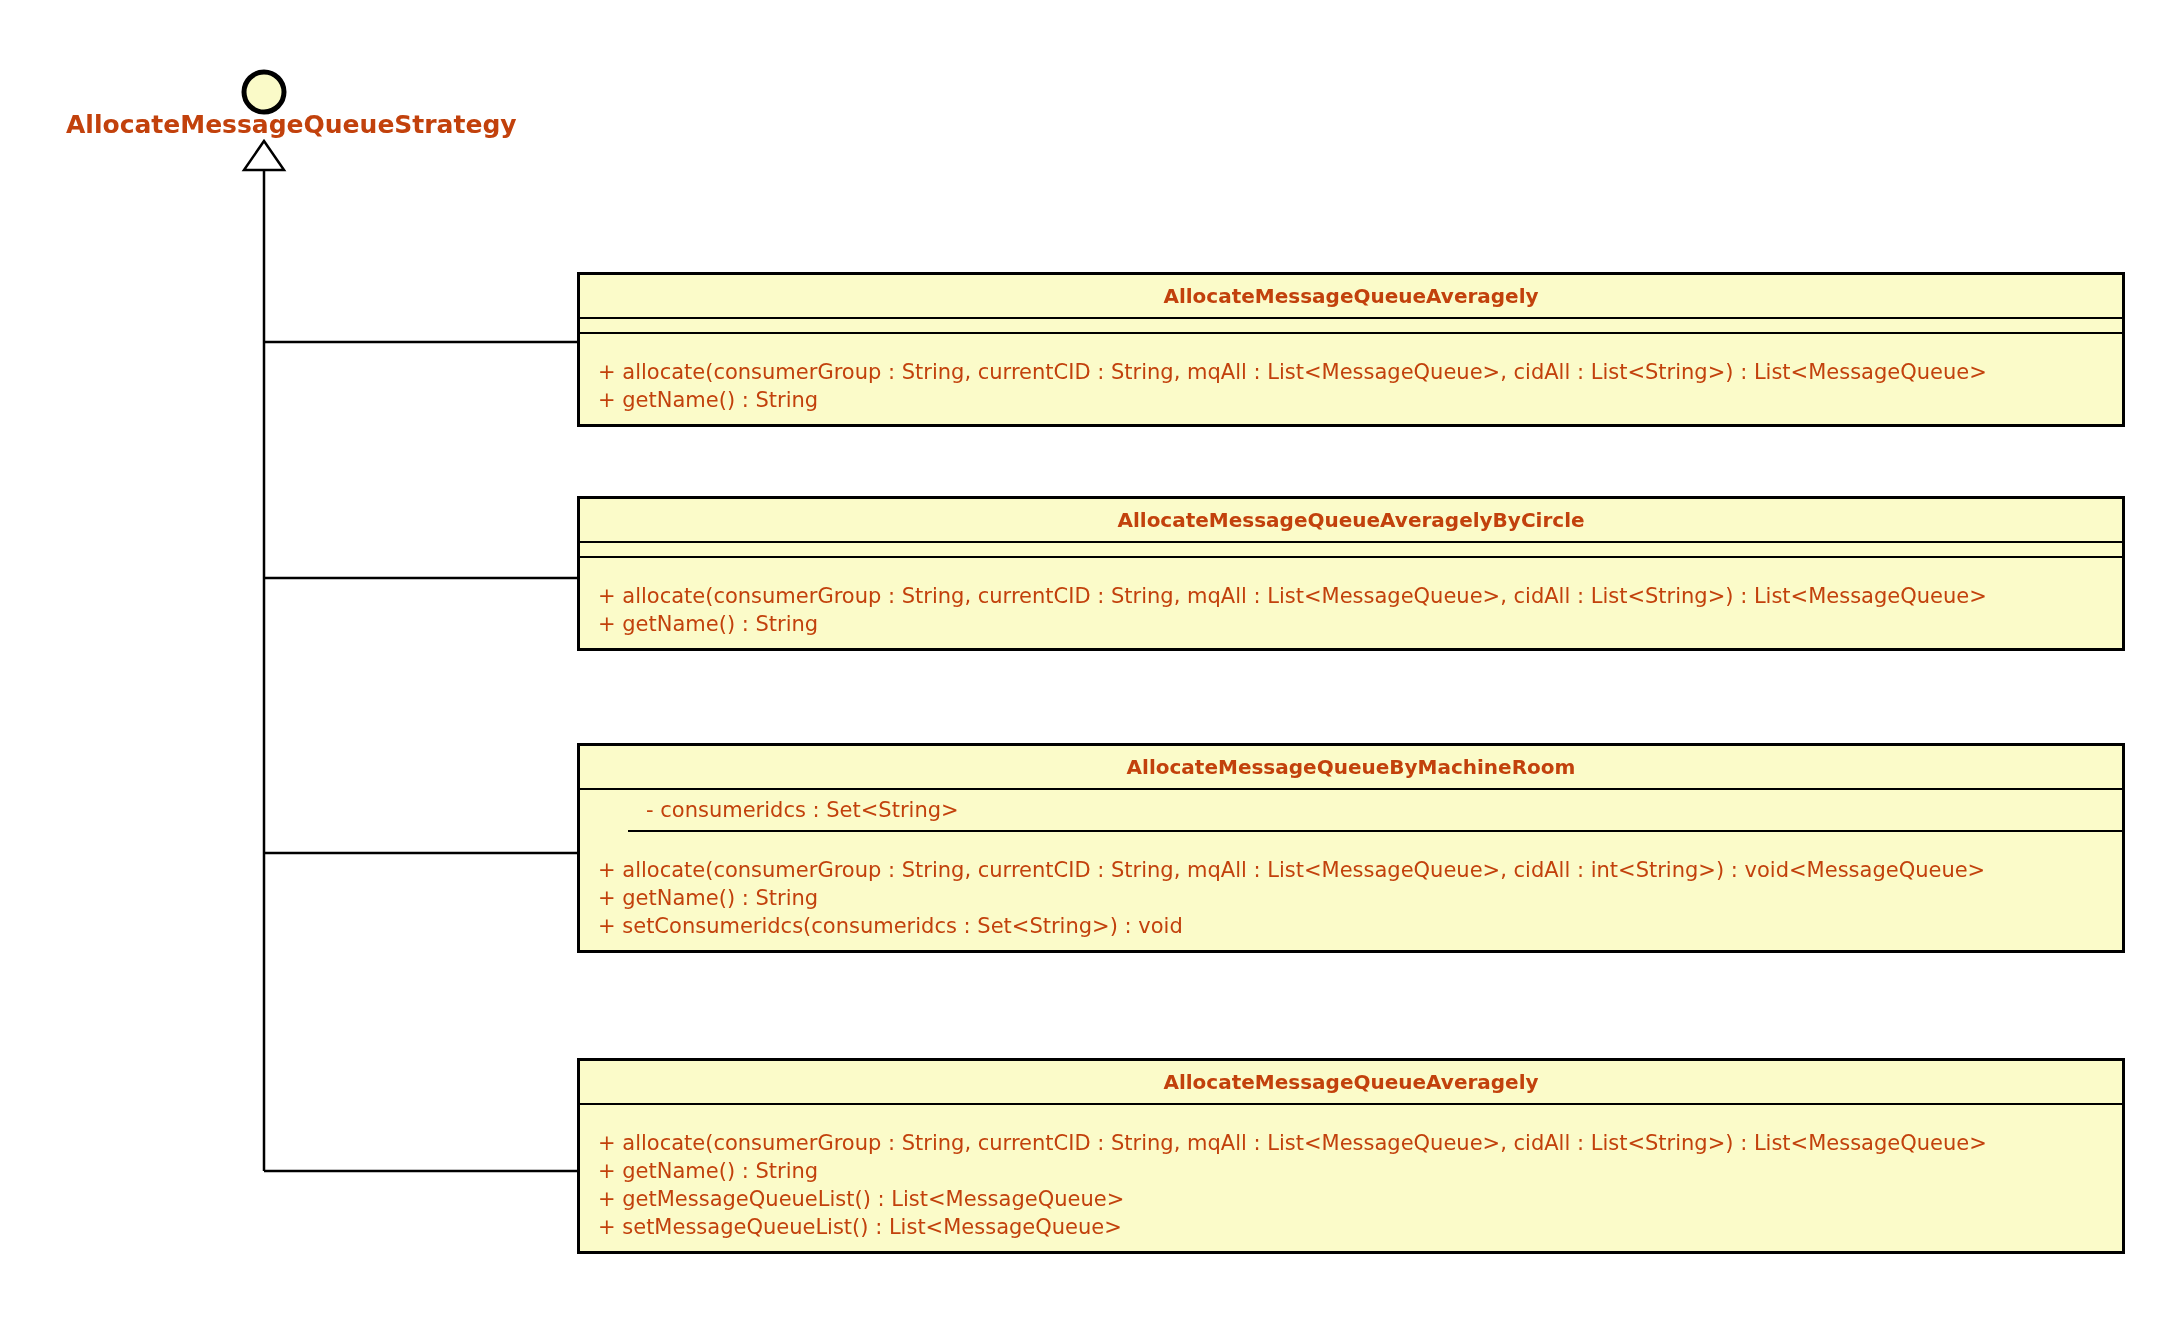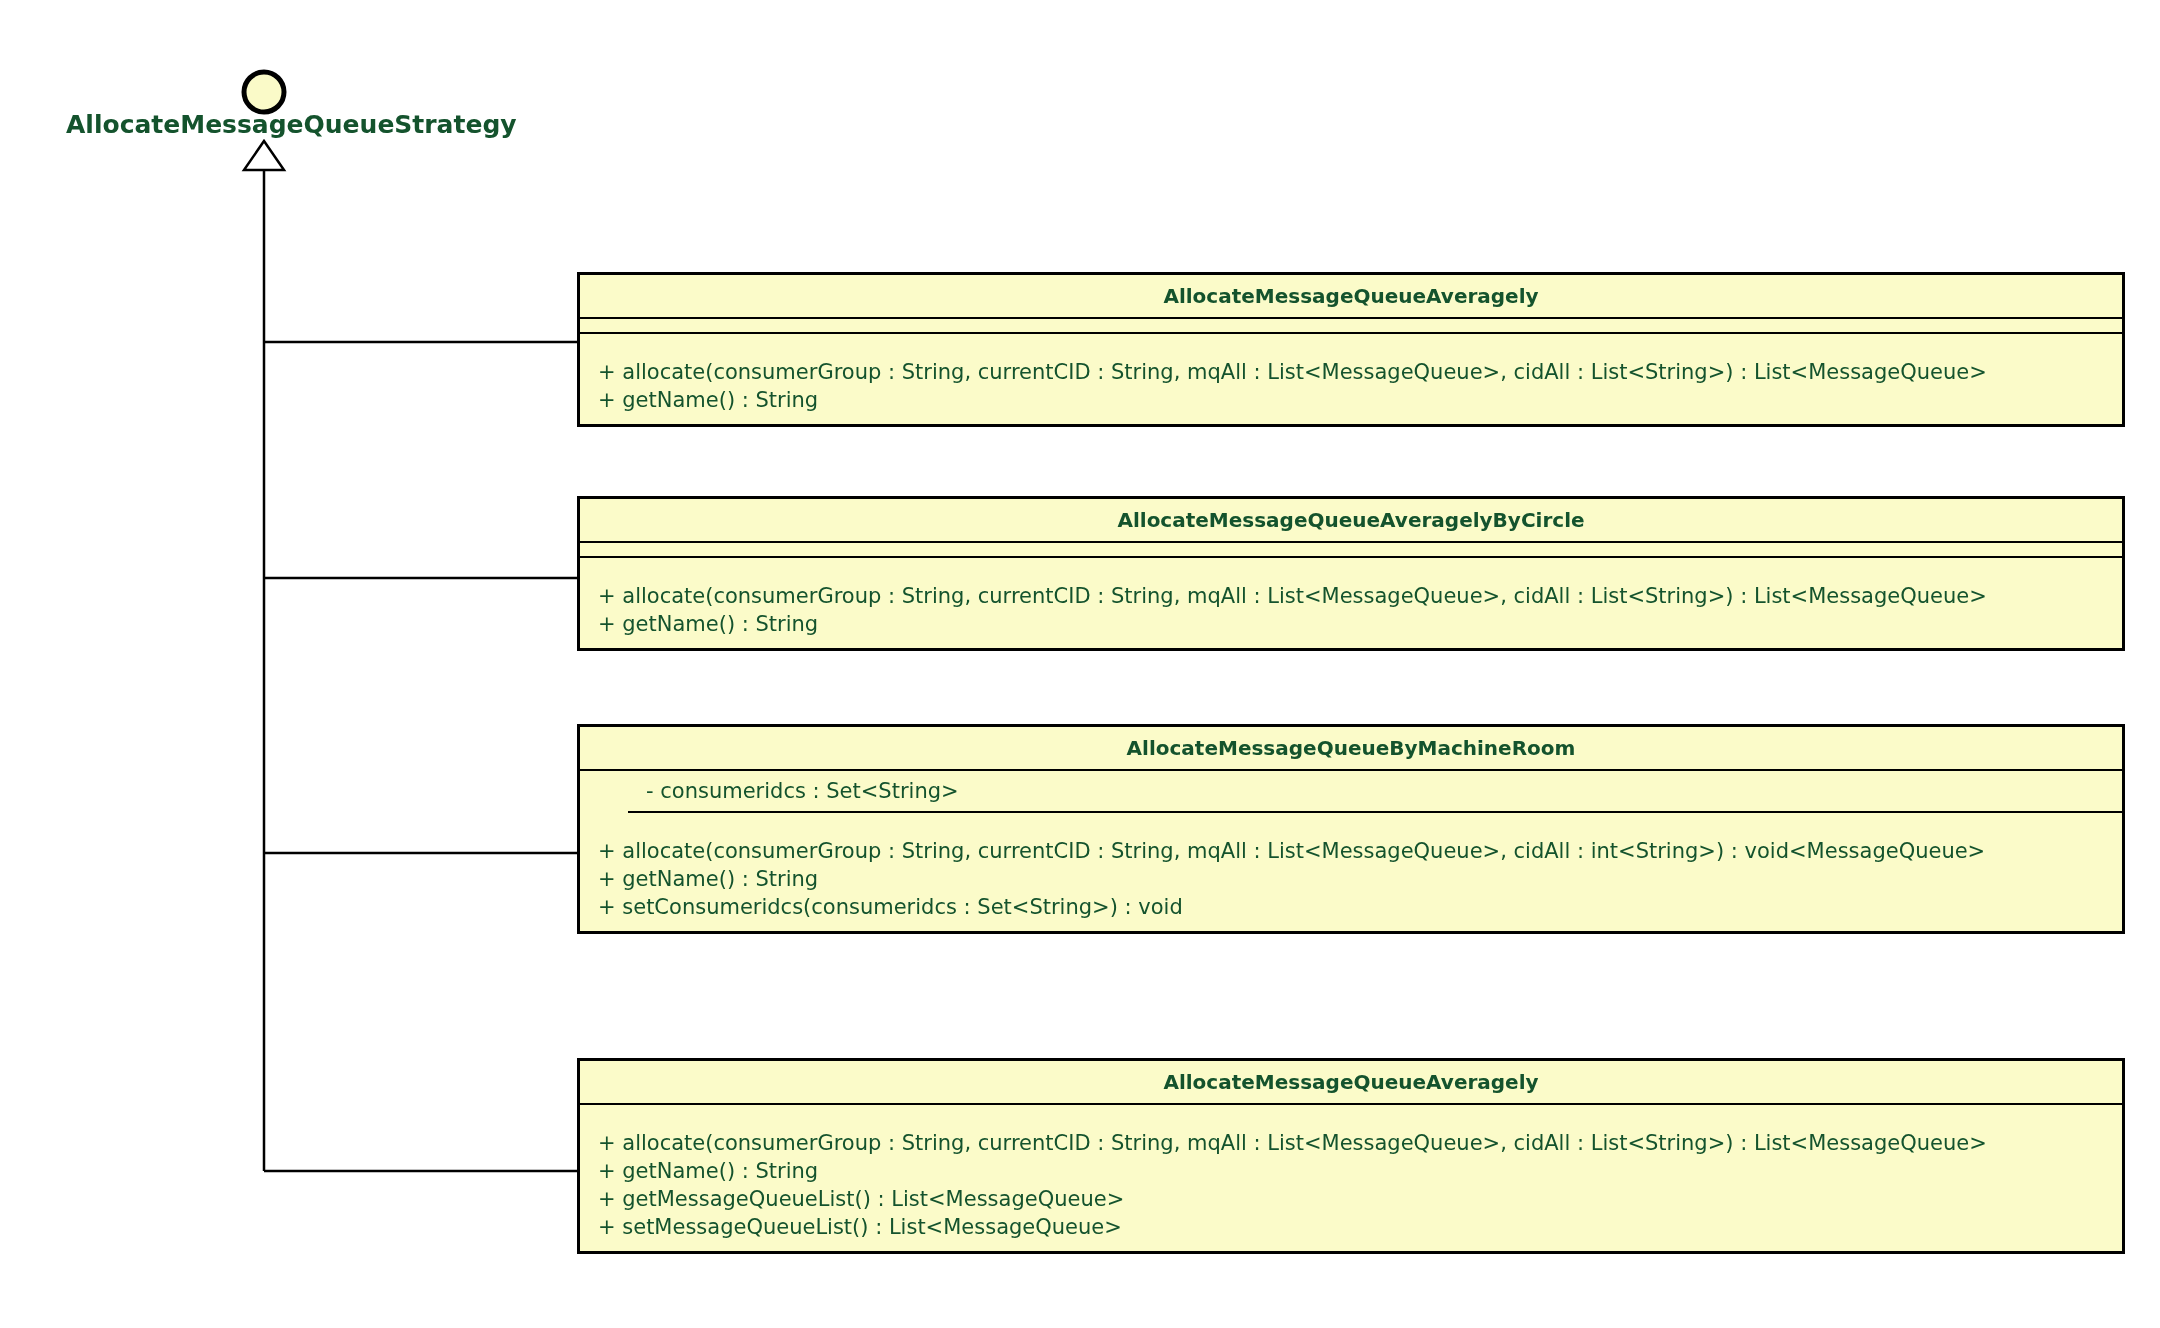--- a/index.html
+++ b/index.html
@@ -2,21 +2,21 @@
 <html><head>
 <meta charset="utf-8">
 <style>
   html, body { margin: 0; padding: 0; background: #ffffff; }
   #canvas {
     position: relative;
     width: 2160px;
     height: 1328px;
     background: #ffffff;
     font-family: "DejaVu Sans", "Liberation Sans", sans-serif;
-    color: #14532d;
+    color: #c2410c;
     overflow: hidden;
   }
   #connector-layer {
     position: absolute;
     left: 0; top: 0;
     width: 2160px; height: 1328px;
     z-index: 0;
   }
   .iface-label {
     position: absolute;
@@ -89,21 +89,21 @@
 
   <div class="uml-class" style="top:496px">
     <div class="uml-title">AllocateMessageQueueAveragelyByCircle</div>
     <div class="uml-attrs empty"></div>
     <div class="uml-methods">
       <div class="uml-line">+ allocate(consumerGroup : String, currentCID : String, mqAll : List&lt;MessageQueue&gt;, cidAll : List&lt;String&gt;) : List&lt;MessageQueue&gt;</div>
       <div class="uml-line">+ getName() : String</div>
     </div>
   </div>
 
-  <div class="uml-class" style="top:724px">
+  <div class="uml-class" style="top:743px">
     <div class="uml-title">AllocateMessageQueueByMachineRoom</div>
     <div class="uml-attrs filled">
       <div class="uml-line">- consumeridcs : Set&lt;String&gt;</div>
     </div>
     <div class="uml-methods">
       <div class="uml-line">+ allocate(consumerGroup : String, currentCID : String, mqAll : List&lt;MessageQueue&gt;, cidAll : int&lt;String&gt;) : void&lt;MessageQueue&gt;</div>
       <div class="uml-line">+ getName() : String</div>
       <div class="uml-line">+ setConsumeridcs(consumeridcs : Set&lt;String&gt;) : void</div>
     </div>
   </div>

